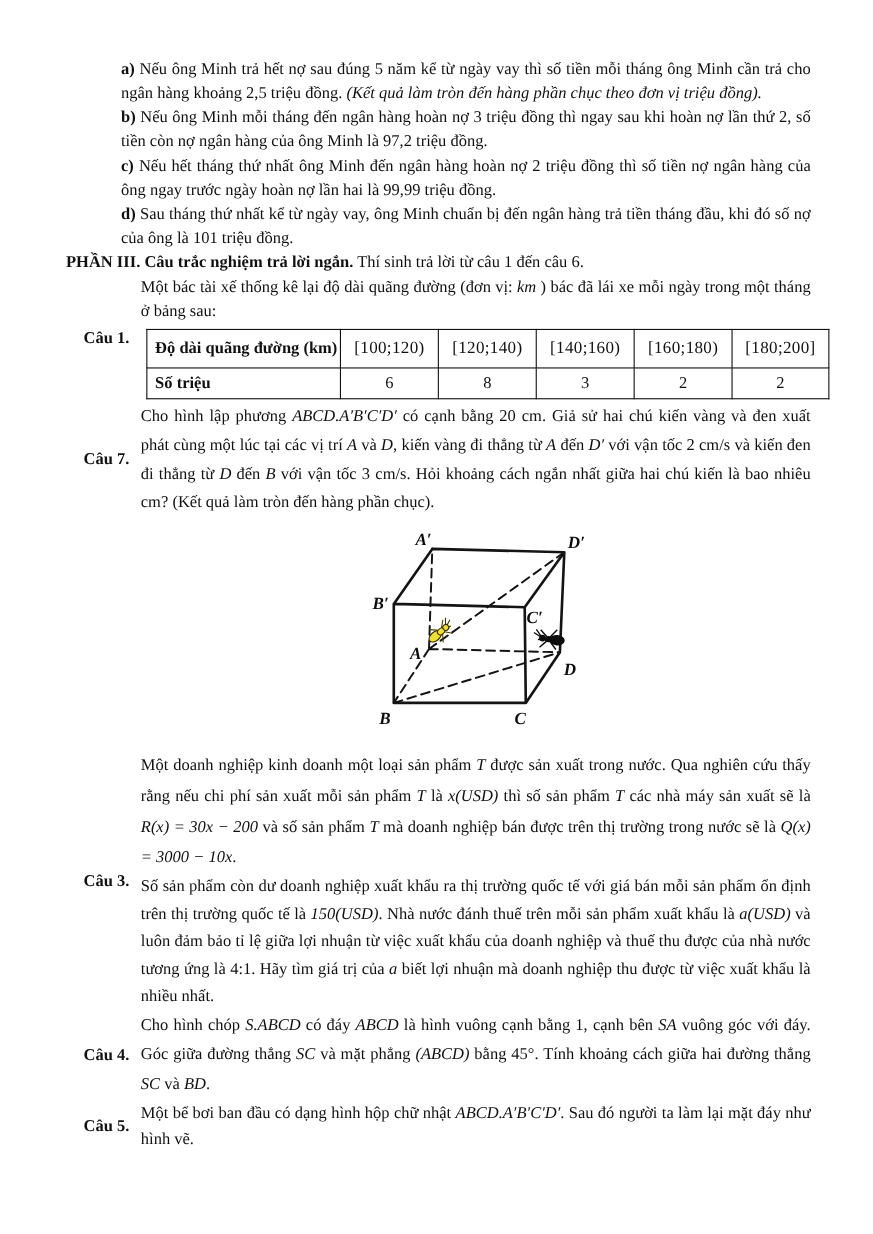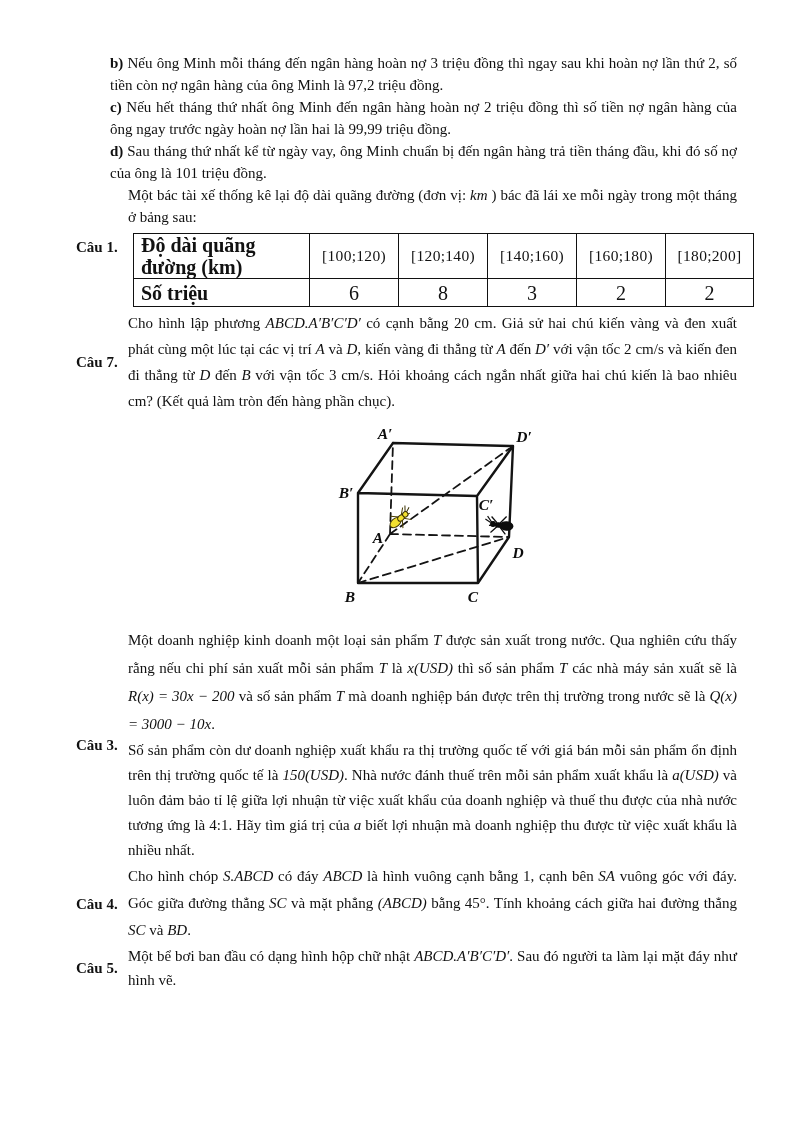--- a/index.html
+++ b/index.html
@@ -31,41 +31,43 @@
     border-collapse:collapse;
     table-layout:fixed;
     width:620px;
     margin:5px 0 3px 5px;
   }
   table.freq td{
     border:1.7px solid #111;
     text-align:center;
     vertical-align:middle;
     padding:0 2px;
-    font-size:20px;
+    font-size:15px;
   }
   table.freq tr.r1 td{height:34px;}
   table.freq tr.r2 td{height:27px;}
   table.freq td.hcell{text-align:left;padding-left:7px;font-weight:bold;}
   table.freq td.ival{font-size:15.5px;letter-spacing:0.3px;}
   .figure-wrap{margin:6px 0 4px 272px;width:240px;height:202px;}
   .vlabel{
     font-family:"Liberation Serif","DejaVu Serif",serif;
     font-weight:bold;font-style:italic;font-size:15.5px;fill:#0c0c0c;
   }
 </style>
 </head>
 <body>
 
 <div class="page">
 
+  <div class="para stmt"><span class="b">a) </span><span>Nếu ông Minh trả hết nợ sau đúng 5 năm kể từ ngày vay thì số tiền mỗi tháng ông Minh cần trả cho ngân hàng khoảng 2,5 triệu đồng. </span><span class="i">(Kết quả làm tròn đến hàng phần chục theo đơn vị triệu đồng).</span></div>
   <div class="para stmt"><span class="b">b) </span><span>Nếu ông Minh mỗi tháng đến ngân hàng hoàn nợ 3 triệu đồng thì ngay sau khi hoàn nợ lần thứ 2, số tiền còn nợ ngân hàng của ông Minh là 97,2 triệu đồng.</span></div>
   <div class="para stmt"><span class="b">c) </span><span>Nếu hết tháng thứ nhất ông Minh đến ngân hàng hoàn nợ 2 triệu đồng thì số tiền nợ ngân hàng của ông ngay trước ngày hoàn nợ lần hai là 99,99 triệu đồng.</span></div>
   <div class="para stmt"><span class="b">d) </span><span>Sau tháng thứ nhất kể từ ngày vay, ông Minh chuẩn bị đến ngân hàng trả tiền tháng đầu, khi đó số nợ của ông là 101 triệu đồng.</span></div>
 
+  <div class="para section-header"><span class="b">PHẦN III. Câu trắc nghiệm trả lời ngắn.</span><span> Thí sinh trả lời từ câu 1 đến câu 6.</span></div>
 
   <div class="q">
     <div class="q-label">Câu 1.</div>
     <div class="q-body">
       <div class="para"><span>Một bác tài xế thống kê lại độ dài quãng đường (đơn vị: </span><span class="i">km</span><span> ) bác đã lái xe mỗi ngày trong một tháng ở bảng sau:</span></div>
       <table class="freq">
         <colgroup>
           <col style="width:176px">
             <col style="width:89px">
             <col style="width:89px">

